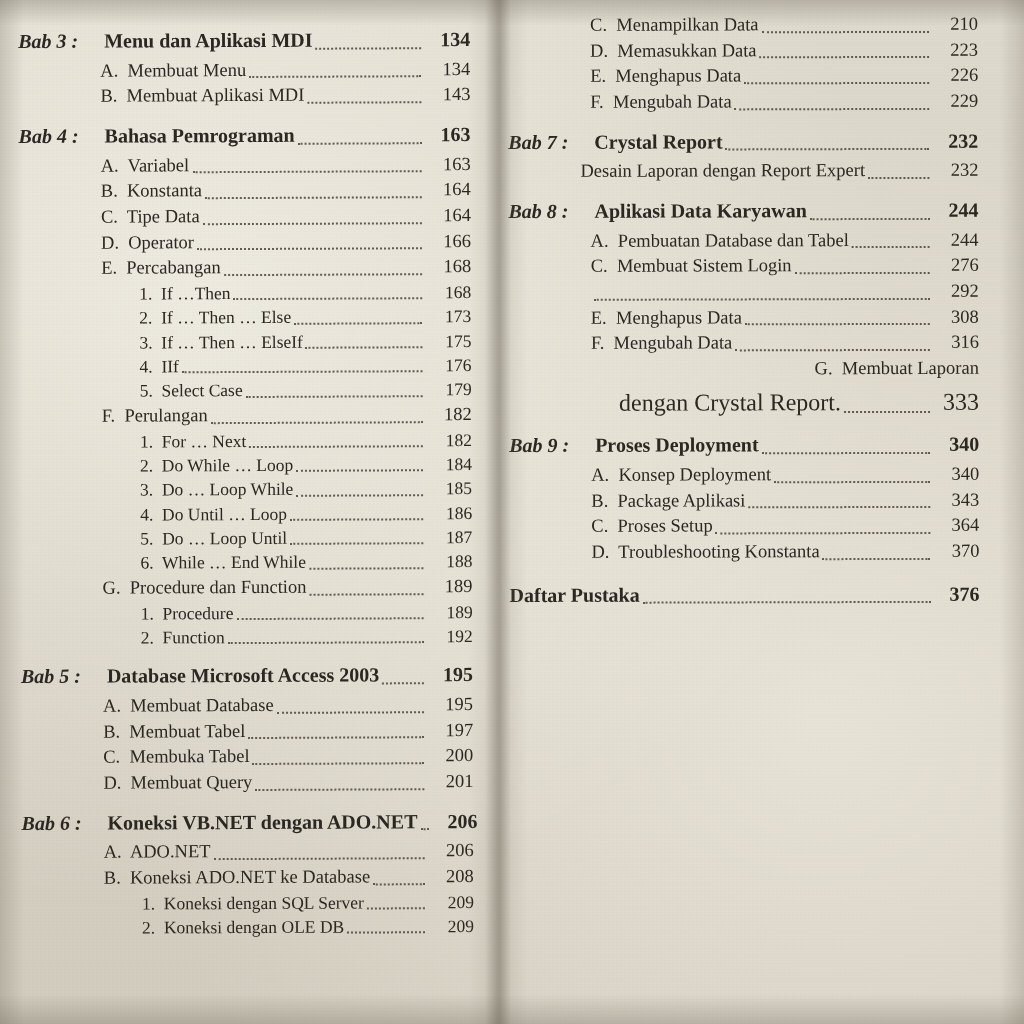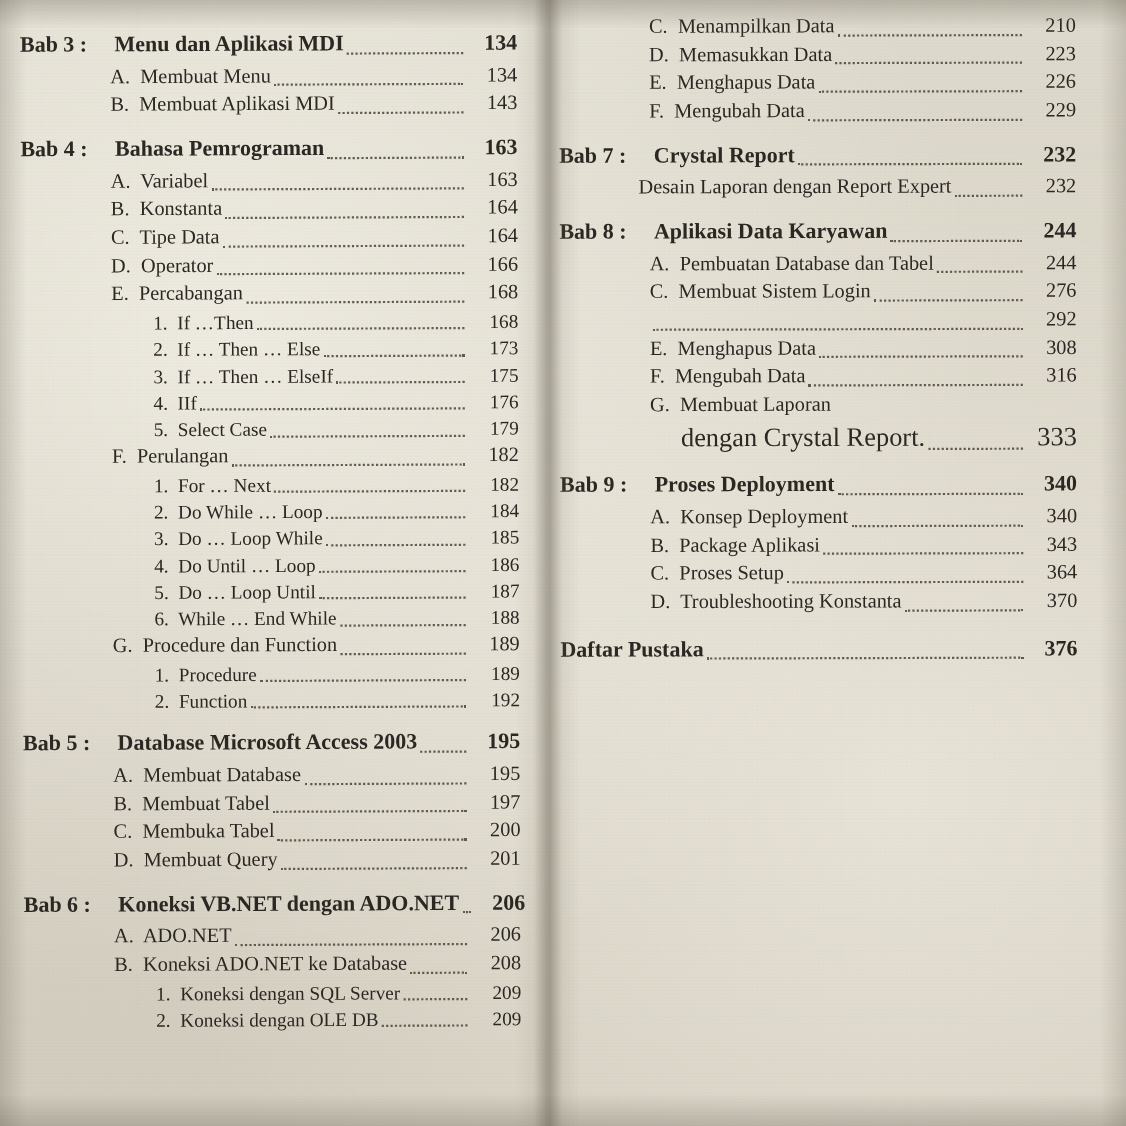--- a/index.html
+++ b/index.html
@@ -105,20 +105,21 @@
     margin-top: 15px;
     margin-bottom: 5px;
   }
   .lvl-chapter .page-no { width: 46px; font-size: 20px; }
 
   .chap-tag {
     display: inline-block;
     width: 86px;
     flex: 0 0 auto;
     font-weight: bold;
+    font-style: italic;
   }
 
   
   .lvl-a {
     font-size: 18.5px;
     padding-left: 82px;
   }
   .lvl-a .page-no { width: 46px; }
 
   
@@ -381,21 +382,21 @@
       <div class="entry lvl-a">
         <span class="label">E.  Menghapus Data</span>
         <span class="dots"></span>
         <span class="page-no">308</span>
       </div>
       <div class="entry lvl-a">
         <span class="label">F.  Mengubah Data</span>
         <span class="dots"></span>
         <span class="page-no">316</span>
       </div>
-      <div class="entry lvl-a" style="padding-left: 82px;">
+      <div class="entry lvl-a" style="padding-left: 82px; flex-direction: column;">
         <span class="label">G.  Membuat Laporan</span>
         <span class="dots" style="border-bottom: none;"></span>
         <span class="page-no"></span>
       </div>
       <div class="entry cont">
         <span class="label">dengan Crystal Report.</span>
         <span class="dots"></span>
         <span class="page-no">333</span>
       </div>
       <div class="entry lvl-chapter">

